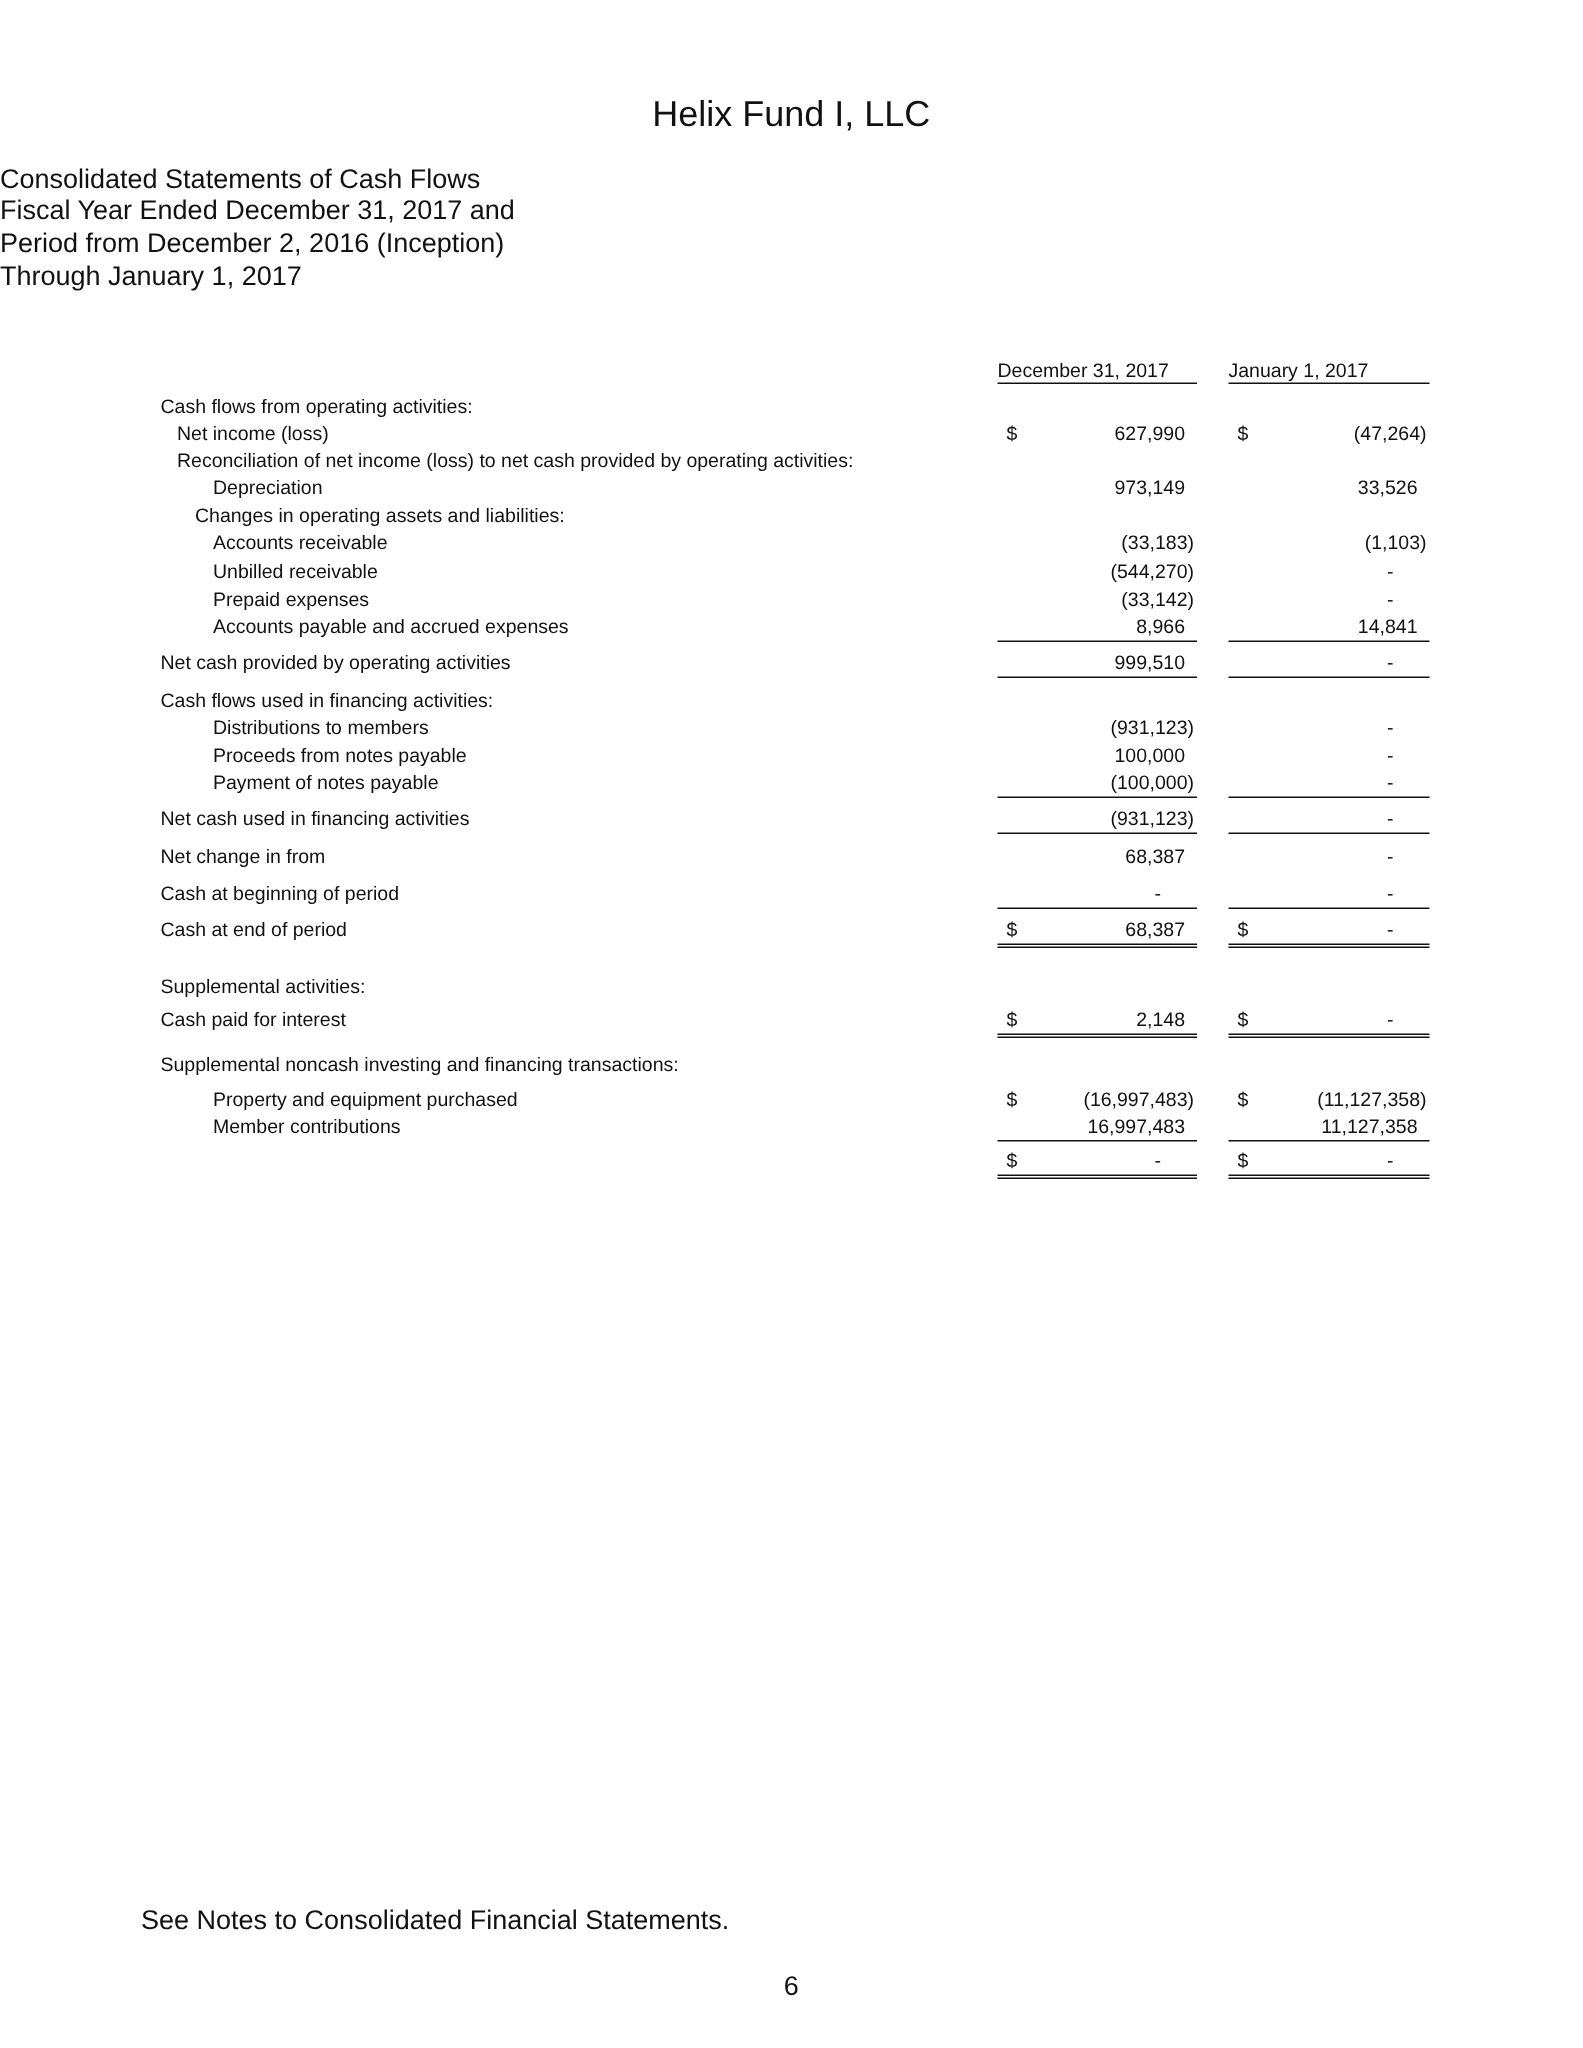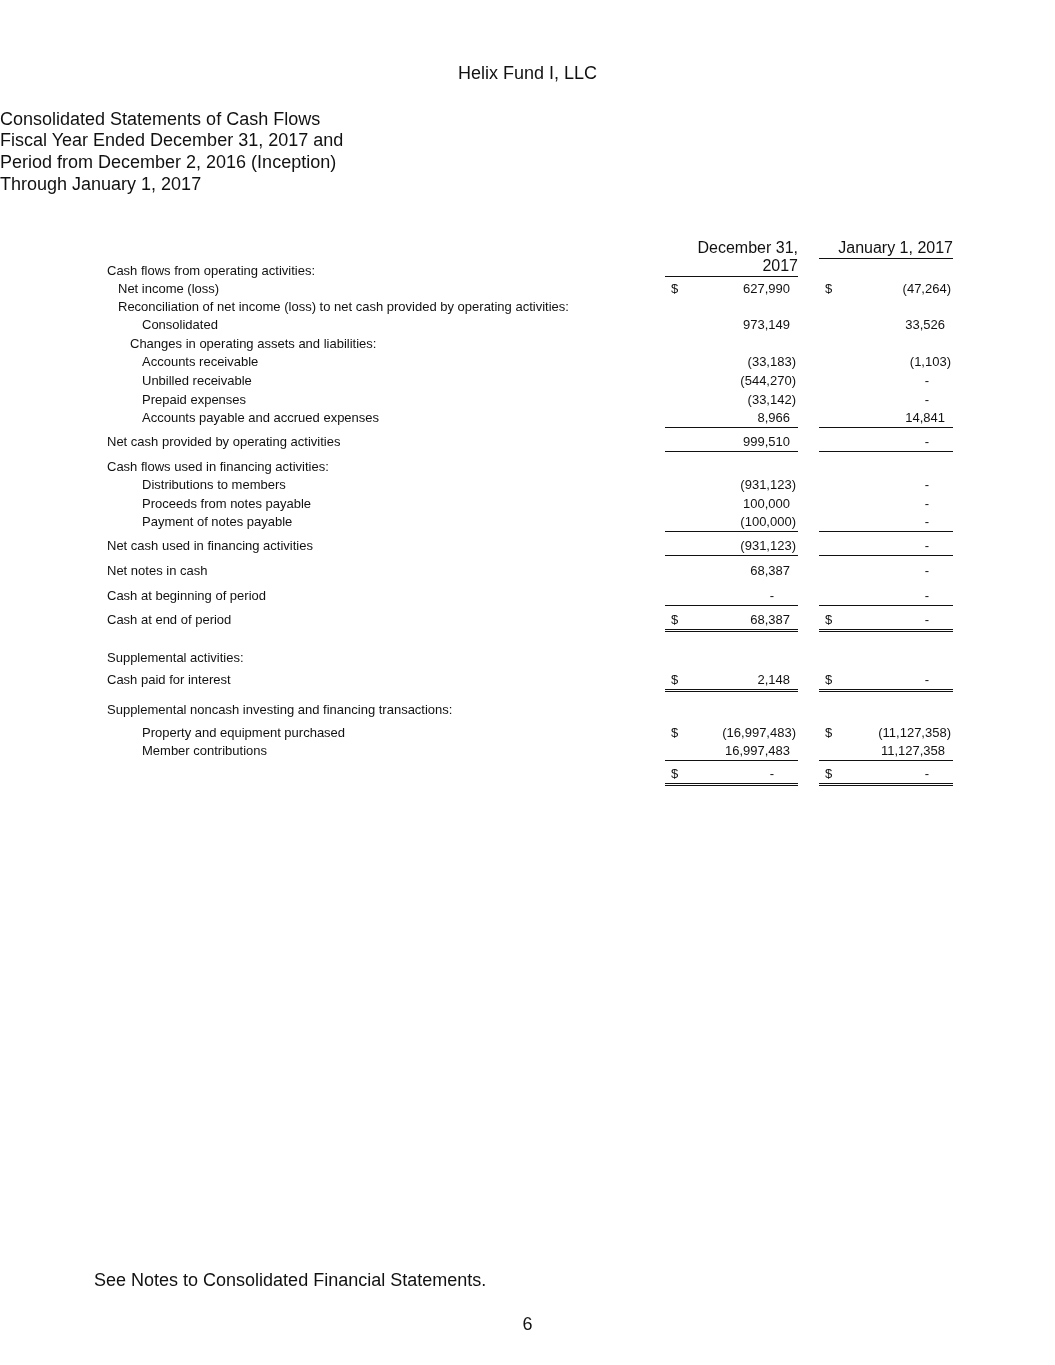--- a/index.html
+++ b/index.html
@@ -1,21 +1,21 @@
 <!DOCTYPE html>
 <html><head>
 <meta charset="utf-8">
 <style>
   html, body { margin: 0; padding: 0; background: #ffffff; }
   body { width: 1055px; height: 1365px; position: relative; overflow: hidden;
          font-family: "Liberation Sans", sans-serif; color: #111; }
-  .hdr { position: absolute; left: 0; width: 1055px; text-align: center; font-size: 18px; }
+  .hdr { position: absolute; left: 0; width: 1055px; text-align: center; font-size: 24px; }
   #company { top: 63px; }
   .title-line { position: absolute; left: 0; width: 1055px; font-size: 18px; line-height: 22px; }
-  .colhead { position: absolute; top: 239px; font-size: 16px; text-align: right;
+  .colhead { position: absolute; top: 239px; font-size: 13px; text-align: left;
              border-bottom: 1.5px solid #111; padding-bottom: 1px; }
   #colhead-1 { left: 665px; width: 133px; }
   #colhead-2 { left: 819px; width: 134px; }
 
   .row { position: absolute; left: 0; width: 1055px; height: 18px; font-size: 13px; }
   .row .label { position: absolute; top: 0; white-space: nowrap; }
   .row .cell { position: absolute; top: 0; height: 17px; }
   .row .cell.c1 { left: 665px; width: 133px; }
   .row .cell.c2 { left: 819px; width: 134px; }
   .row .cur { position: absolute; left: 6px; top: 0; }
@@ -57,21 +57,21 @@
       </div>
       <div class="cell c2">
         <span class="cur">$</span>
         <span class="val neg">(47,264)</span>
       </div>
     </div>
     <div class="row" style="top: 299px;">
       <span class="label lvl1">Reconciliation of net income (loss) to net cash provided by operating activities:</span>
     </div>
     <div class="row" style="top: 317px;">
-      <span class="label lvl3">Consolidated</span>
+      <span class="label lvl3">Depreciation</span>
       <div class="cell c1">
         <span class="val pos">973,149</span>
       </div>
       <div class="cell c2">
         <span class="val pos">33,526</span>
       </div>
     </div>
     <div class="row" style="top: 336px;">
       <span class="label lvl2">Changes in operating assets and liabilities:</span>
     </div>
@@ -153,21 +153,21 @@
     <div class="row" style="top: 538px;">
       <span class="label lvl0">Net cash used in financing activities</span>
       <div class="cell c1 u1">
         <span class="val neg">(931,123)</span>
       </div>
       <div class="cell c2 u1">
         <span class="val dash">-</span>
       </div>
     </div>
     <div class="row" style="top: 563px;">
-      <span class="label lvl0">Net notes in cash</span>
+      <span class="label lvl0">Net change in from</span>
       <div class="cell c1">
         <span class="val pos">68,387</span>
       </div>
       <div class="cell c2">
         <span class="val dash">-</span>
       </div>
     </div>
     <div class="row" style="top: 588px;">
       <span class="label lvl0">Cash at beginning of period</span>
       <div class="cell c1 u1">

